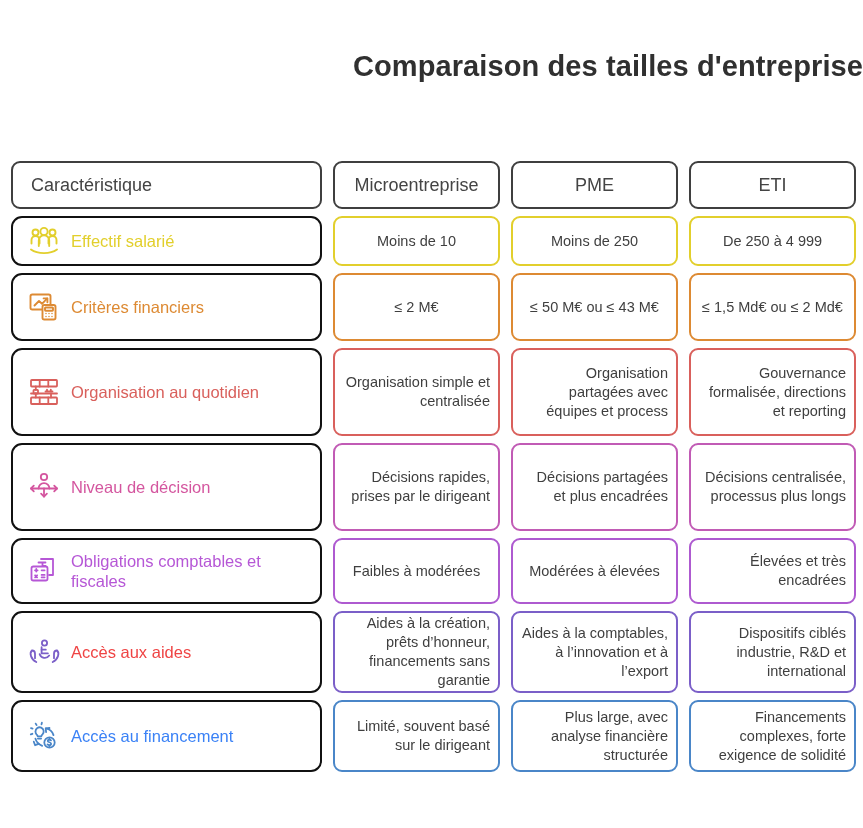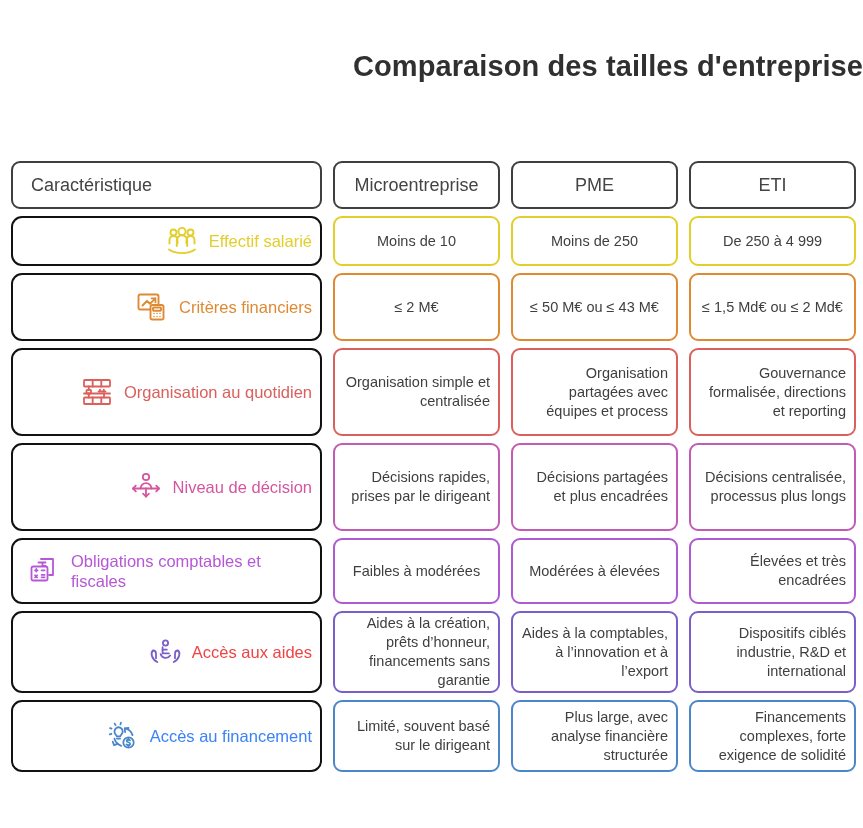--- a/index.html
+++ b/index.html
@@ -75,21 +75,21 @@
     height: 48px;
   }
   .row-header .col-feature {
     justify-content: flex-start;
     padding-left: 18px;
     text-align: left;
   }
 
   
   .feature-cell {
-    justify-content: flex-end;
+    justify-content: flex-start;
     text-align: left;
     padding-left: 14px;
     border: 2.5px solid #111;
     border-radius: 11px;
     gap: 10px;
   }
   .feature-label {
     font-size: 16.5px;
     line-height: 20px;
     font-weight: 400;

